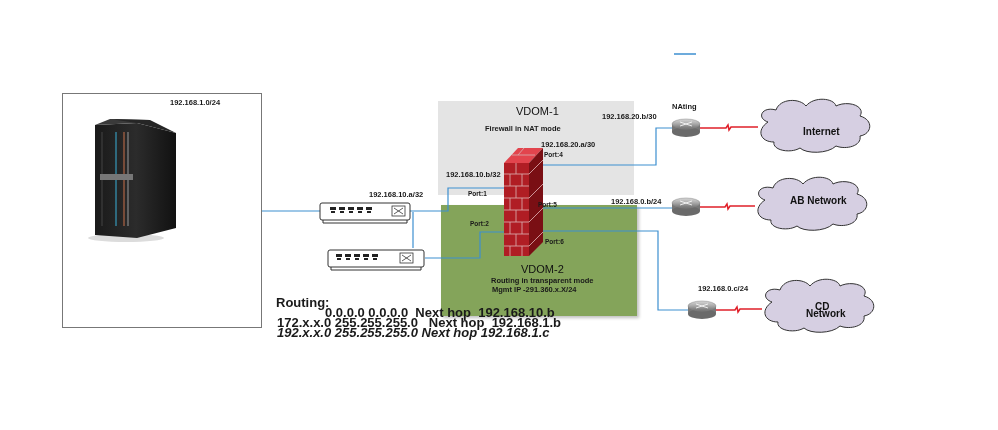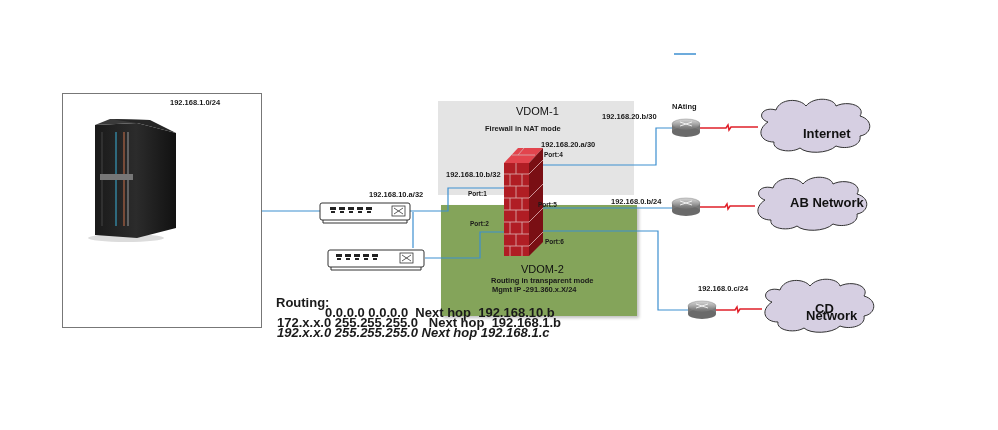--- a/index.html
+++ b/index.html
@@ -6,21 +6,21 @@
   body { width:998px; height:430px; position:relative; overflow:hidden; font-family:"Liberation Sans", sans-serif; }
   .abs { position:absolute; }
   .lbl { position:absolute; font-family:"Liberation Sans", sans-serif; font-size:7.5px; font-weight:bold; color:#1a1a1a; white-space:nowrap; }
   .title { position:absolute; font-family:"Liberation Sans", sans-serif; font-size:11px; color:#111; white-space:nowrap; }
   #lan-box { left:62px; top:93px; width:200px; height:235px; border:1px solid #777; box-sizing:border-box; }
   #vdom1-box { left:438px; top:101px; width:196px; height:94px; background:#e4e4e4; }
   #vdom2-box { left:441px; top:205px; width:196px; height:111px; background:#84a45a; box-shadow:2px 2px 3px rgba(0,0,0,0.25); }
   #routing { left:277px; top:298px; }
   #routing .row { font-size:13px; font-weight:bold; color:#1a1a1a; white-space:nowrap; line-height:10px; font-family:"Liberation Sans", sans-serif; }
   #routing .hdr { margin-left:-1px; }
-  .cloud-text { position:absolute; font-family:"Liberation Sans", sans-serif; font-size:13px; font-weight:bold; color:#111; text-align:center; white-space:nowrap; }
+  .cloud-text { position:absolute; font-family:"Liberation Sans", sans-serif; font-size:10px; font-weight:bold; color:#111; text-align:center; white-space:nowrap; }
   svg { position:absolute; left:0; top:0; }
 </style>
 </head>
 <body>
 
 <div id="lan-box" class="abs"></div>
 <div id="vdom1-box" class="abs"></div>
 <div id="vdom2-box" class="abs"></div>
 
 <svg width="998" height="430" viewBox="0 0 998 430">

